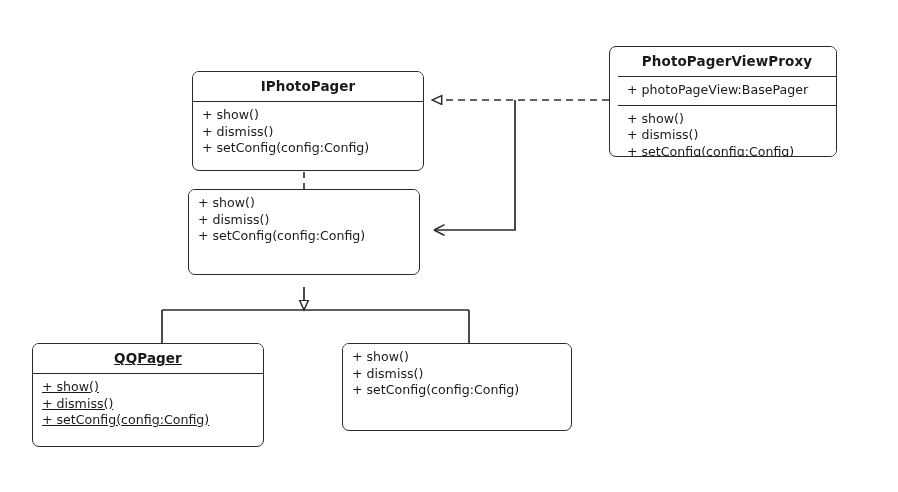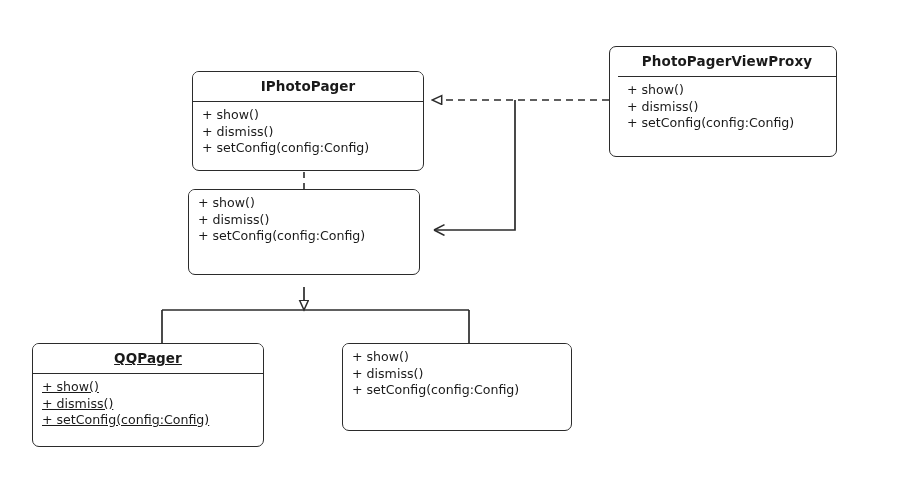--- a/index.html
+++ b/index.html
@@ -110,20 +110,23 @@
     <div class="uml-compartment">
       <div class="uml-member">+ show()</div>
       <div class="uml-member">+ dismiss()</div>
       <div class="uml-member">+ setConfig(config:Config)</div>
     </div>
   </div>
 
   <div class="uml-class" id="class-proxy">
     <div class="uml-title">PhotoPagerViewProxy</div>
     <div class="uml-compartment">
+      <div class="uml-member">+ photoPageView:BasePager</div>
+    </div>
+    <div class="uml-compartment">
       <div class="uml-member">+ show()</div>
       <div class="uml-member">+ dismiss()</div>
       <div class="uml-member">+ setConfig(config:Config)</div>
     </div>
   </div>
 
   <div class="uml-class" id="class-basepager">
     <div class="uml-compartment">
       <div class="uml-member">+ show()</div>
       <div class="uml-member">+ dismiss()</div>

